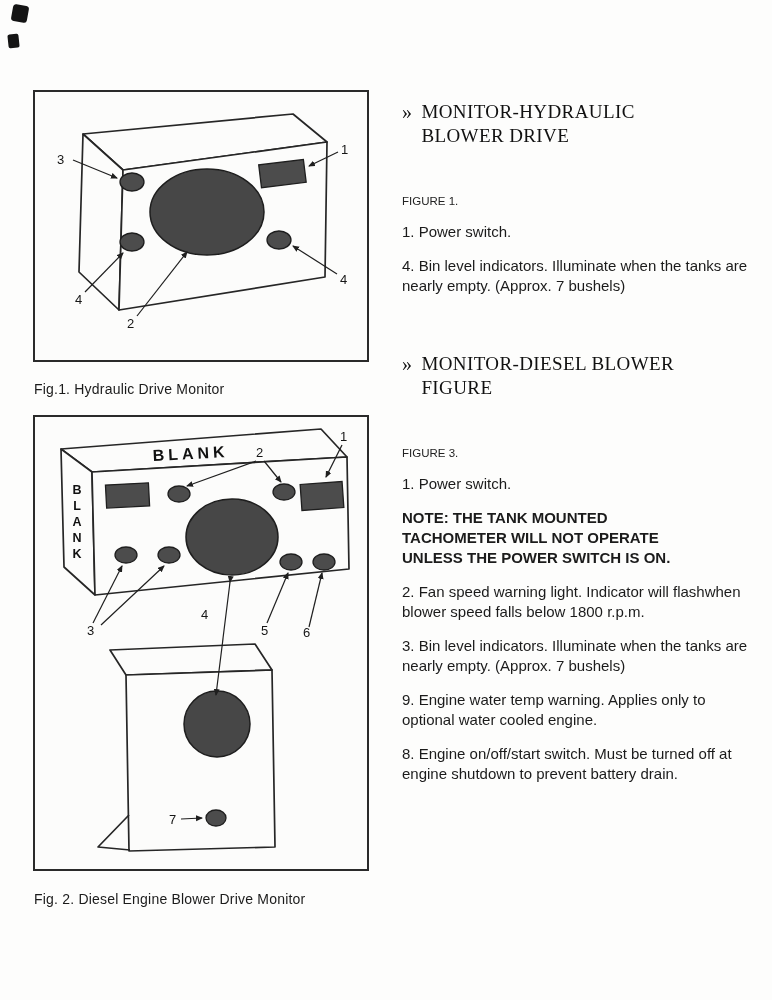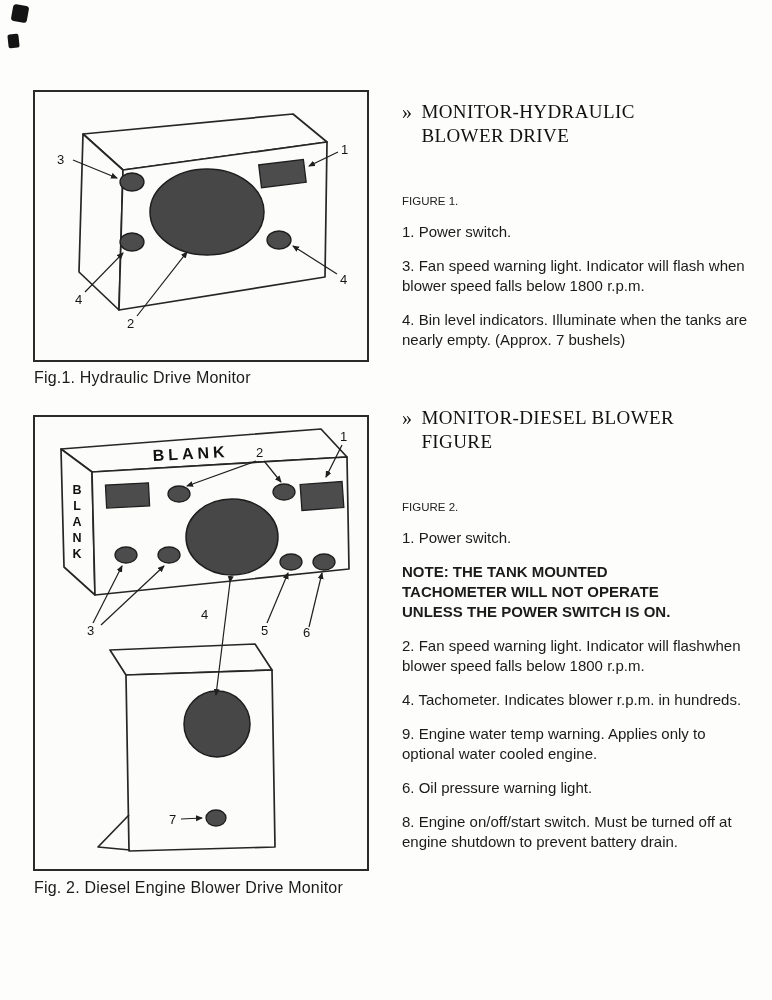--- a/index.html
+++ b/index.html
@@ -20,23 +20,24 @@
   .fig-box {
     position: absolute;
     border: 2px solid #2a2a2a;
     background: #fcfcfb;
   }
   #fig1-box { left: 33px; top: 90px;  width: 336px; height: 272px; }
   #fig2-box { left: 33px; top: 415px; width: 336px; height: 456px; }
 
   .fig-caption {
     position: absolute;
-    font-size: 16px;
+    font-size: 14px;
     letter-spacing: 0.2px;
     color: #1b1b1b;
+    margin-top: 12px;
   }
   #fig1-caption { left: 34px; top: 369px; }
   #fig2-caption { left: 34px; top: 879px; text-align: right; }
 
   .right-col { position: absolute; left: 402px; top: 100px; width: 348px; }
 
   .section-heading {
     display: flex;
     gap: 9px;
     font-family: "Liberation Serif", serif;
@@ -176,33 +177,31 @@
 
   <div class="right-col">
 
     <div class="section">
       <h2 class="section-heading" id="heading1">
         <span class="marker">»</span>
         <span class="title">MONITOR-HYDRAULIC BLOWER DRIVE</span>
       </h2>
       <p class="figure-label">FIGURE 1.</p>
       <p class="item">1. Power switch.</p>
-      <p class="item">3. Fan speed warning light.  Indicator will flash when blower speed falls below 1800 r.p.m.</p>
       <p class="item">4. Bin level indicators.  Illuminate when the tanks are nearly empty. (Approx. 7 bushels)</p>
     </div>
 
     <div class="section section--second">
       <h2 class="section-heading" id="heading2">
         <span class="marker">»</span>
         <span class="title">MONITOR-DIESEL BLOWER FIGURE</span>
       </h2>
-      <p class="figure-label">FIGURE 2.</p>
+      <p class="figure-label">FIGURE 3.</p>
       <p class="item">1.  Power  switch.</p>
       <p class="item note">NOTE: THE TANK MOUNTED TACHOMETER WILL NOT OPERATE UNLESS THE POWER SWITCH IS ON.</p>
       <p class="item">2.  Fan speed warning light.  Indicator will flashwhen blower speed falls below 1800 r.p.m.</p>
-      <p class="item">4.  Tachometer.  Indicates blower r.p.m. in  hundreds.</p>
+      <p class="item">3.  Bin level indicators.  Illuminate when the tanks are nearly empty. (Approx. 7 bushels)</p>
       <p class="item">9.  Engine water temp warning.  Applies only to optional water cooled engine.</p>
-      <p class="item">6.  Oil pressure warning light.</p>
       <p class="item">8.  Engine on/off/start switch.  Must be turned off at engine shutdown to prevent battery drain.</p>
     </div>
 
   </div>
 </div>
 
 </body></html>

